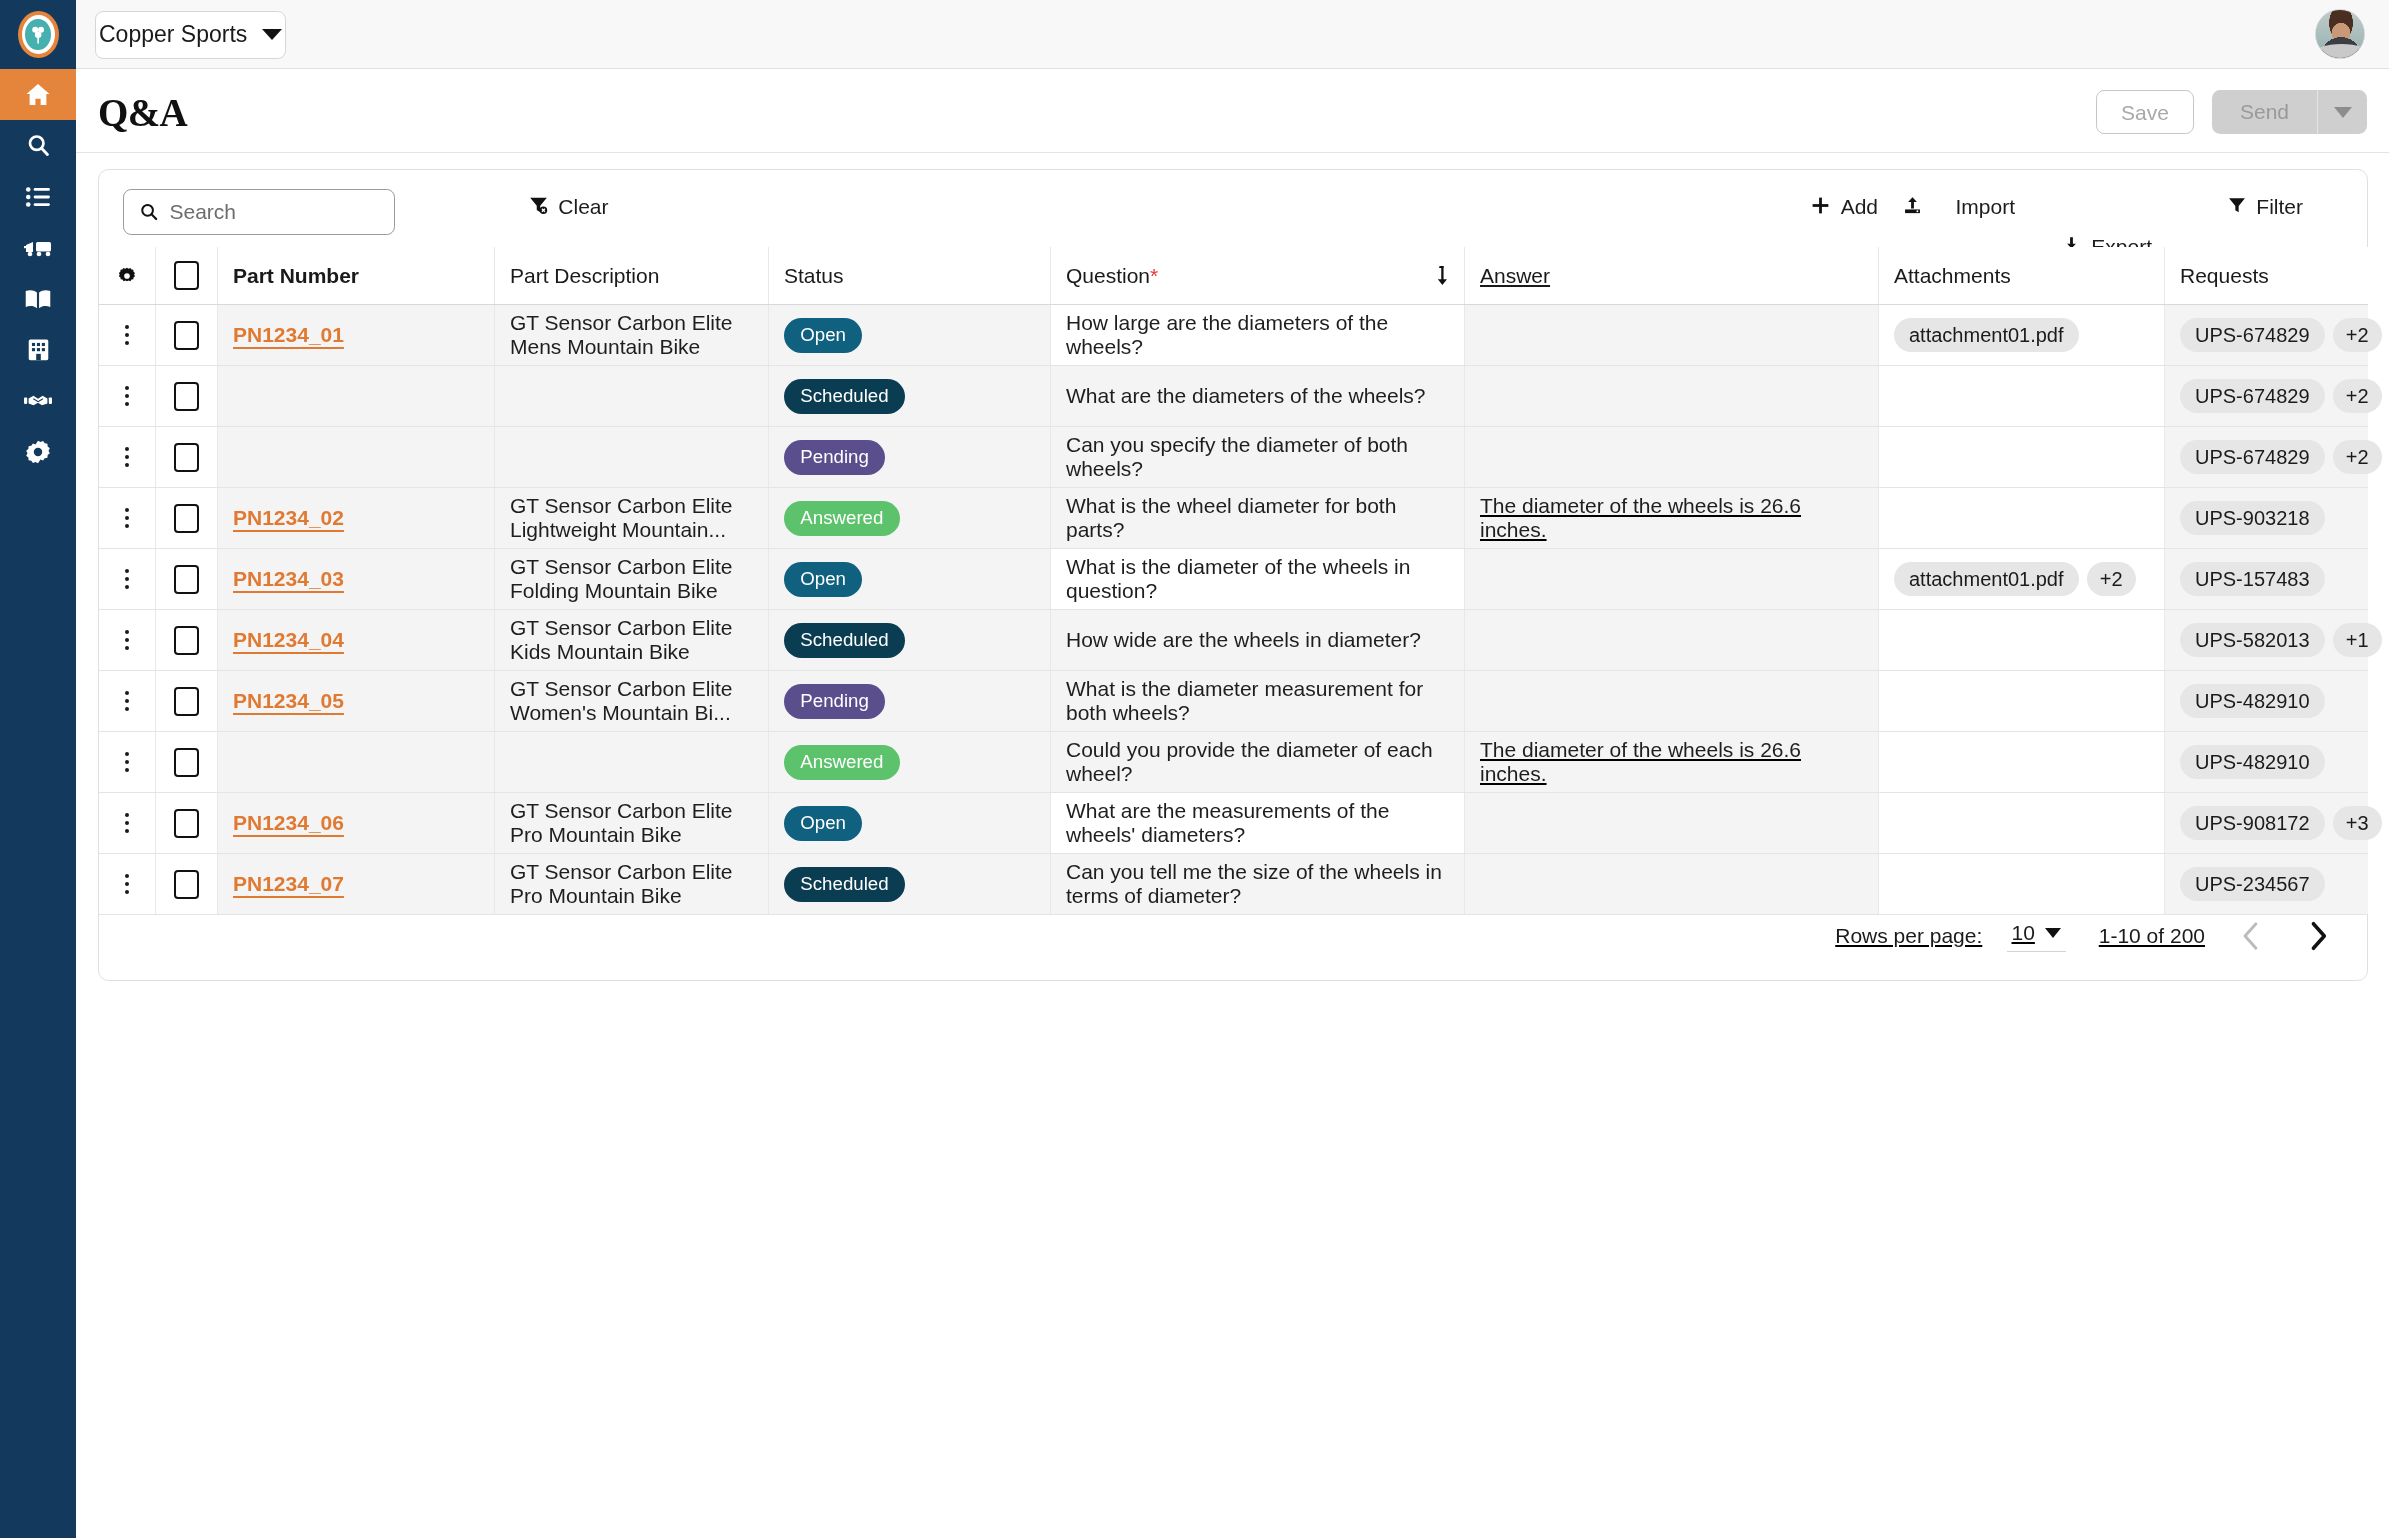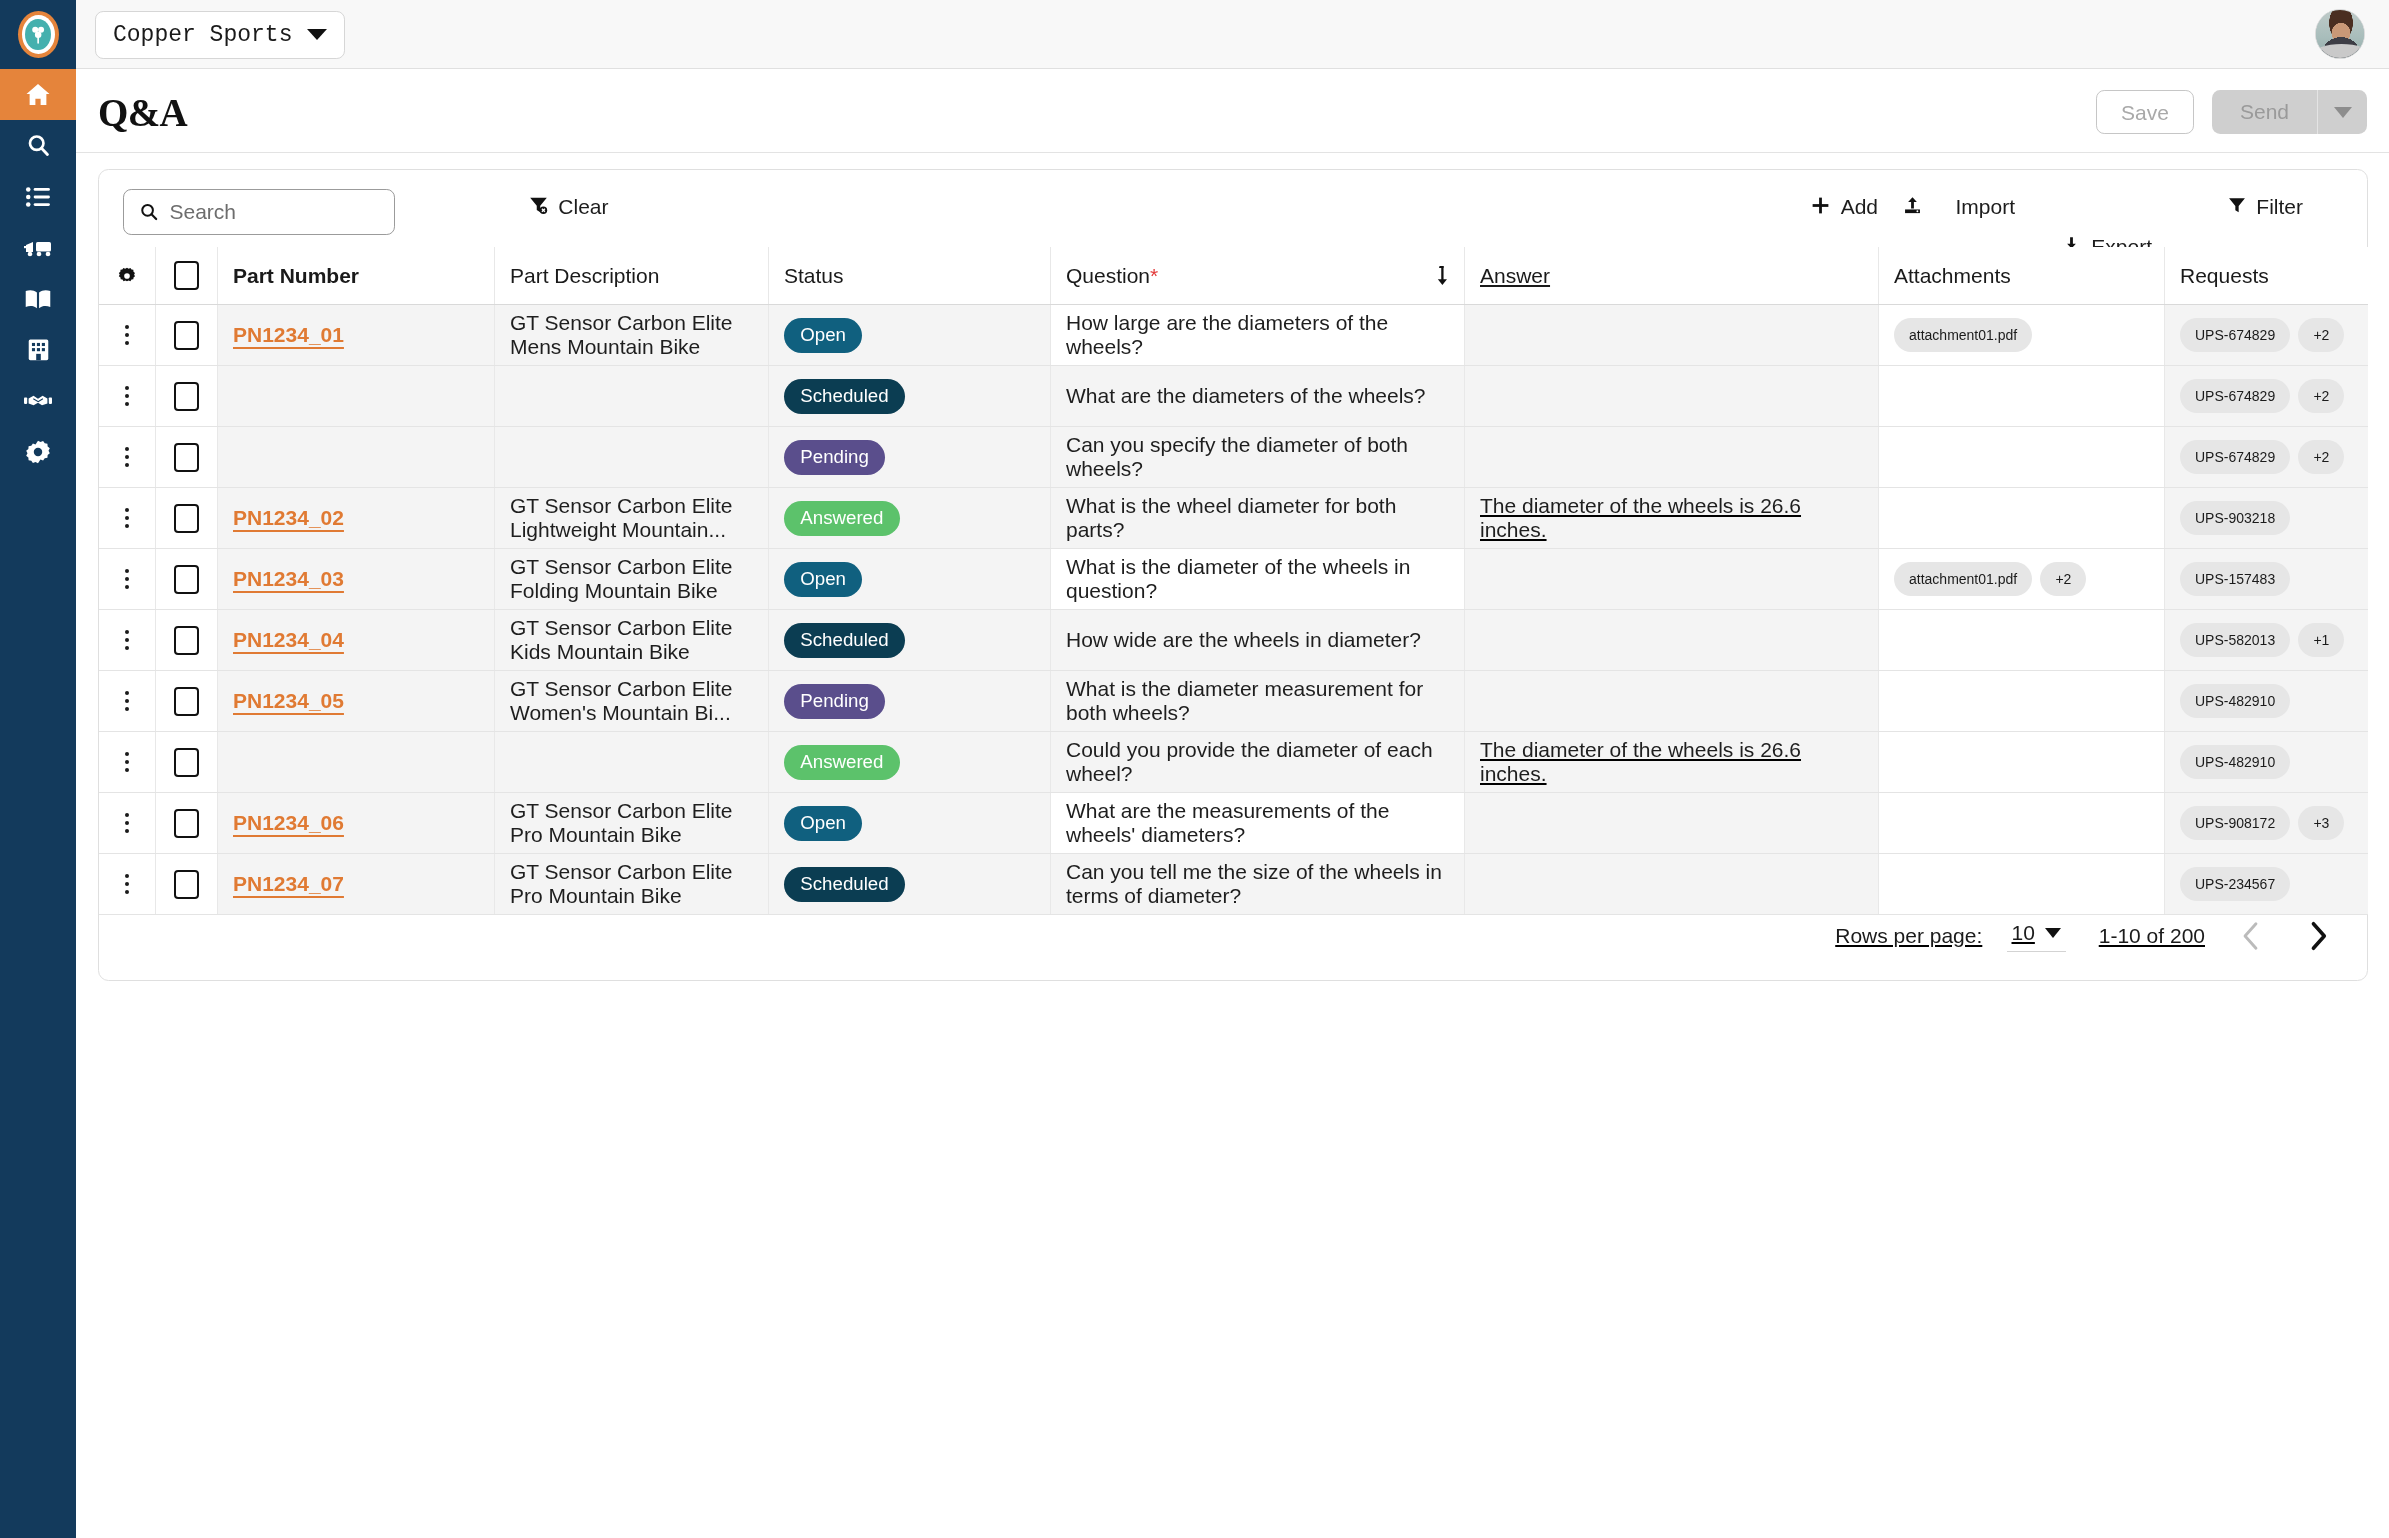--- a/index.html
+++ b/index.html
@@ -47,21 +47,21 @@
   
   .topbar {
     position: absolute; left: 76px; top: 0; width: 2313px; height: 69px;
     background: #F8F8F8; border-bottom: 0.6px solid #E0E0E0;
   }
   .account-select {
     position: absolute; left: 19px; top: 10.5px;
     height: 48px; min-width: 187px;
     border: 0.6px solid #D6D6D6; border-radius: 8.2px; background: #FFFFFF;
     display: flex; align-items: center; gap: 15px;
-    padding: 0 17px; cursor: pointer; font-family: Liberation Mono, monospace;
+    padding: 0 3px; cursor: pointer;
   }
   .account-select .label { font-size: 23px; color: #1a1a1a; white-space: nowrap; }
   .caret-down {
     width: 0; height: 0; border-left: 10px solid transparent;
     border-right: 10px solid transparent; border-top: 11.7px solid #111;
   }
   .avatar {
     position: absolute; right: 24px; top: 9.3px;
     width: 50px; height: 50px; border-radius: 50%;
     overflow: hidden; background: #9EB6B8; cursor: pointer;
@@ -182,21 +182,21 @@
 
   .badge {
     display:inline-flex; align-items:center; justify-content:center;
     height: 35px; padding: 0 16.3px; border-radius: 17.5px;
     color:#fff; font-size: 18.7px; white-space:nowrap;
   }
 
   .chip {
     display:inline-flex; align-items:center; justify-content:center;
     height: 34px; padding: 0 15px; border-radius: 17px;
-    background:#E6E6E6; color:#1b1b1b; font-size: 14px; white-space:nowrap;
+    background:#E6E6E6; color:#1b1b1b; font-size: 20px; white-space:nowrap;
   }
   .chip-more { padding: 0 13px; min-width: 46px; }
   .chips { display:flex; align-items:center; gap: 8.2px; }
 
   
   .tfoot {
     position:absolute; left:0; bottom:0; width:100%; height:89px;
     display:flex; align-items:center; justify-content:flex-end;
     padding-right: 29px; gap: 24.5px; text-decoration: underline;
   }

